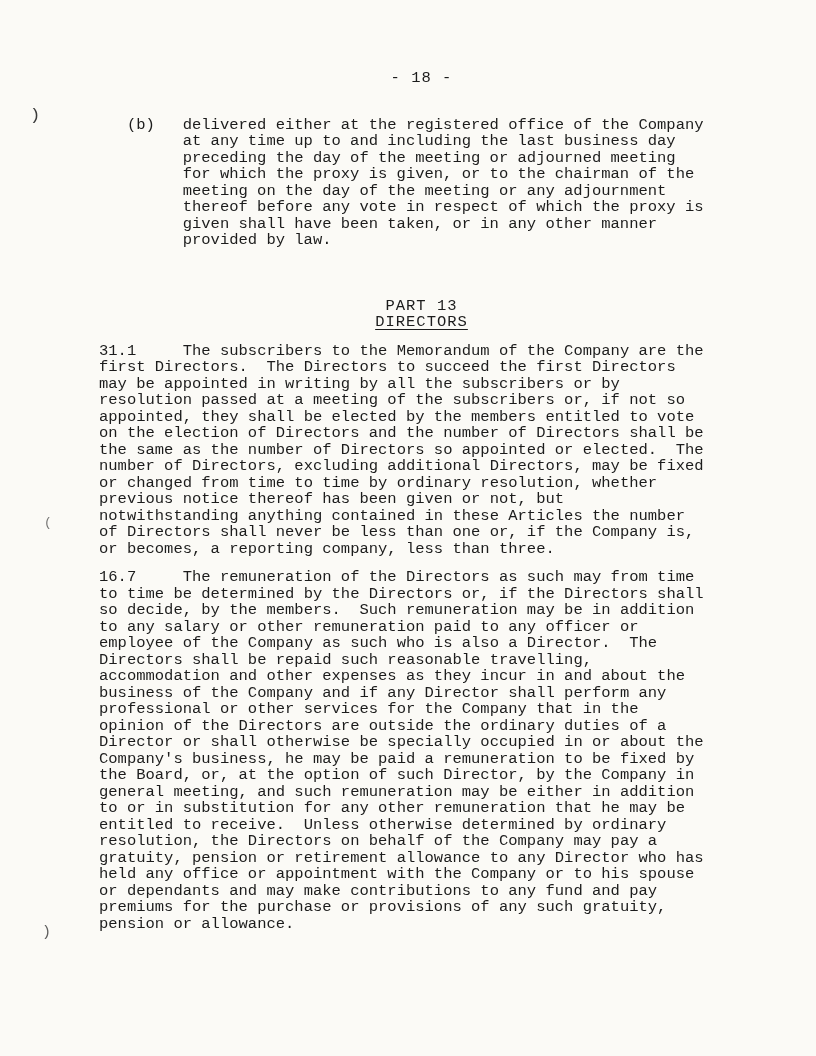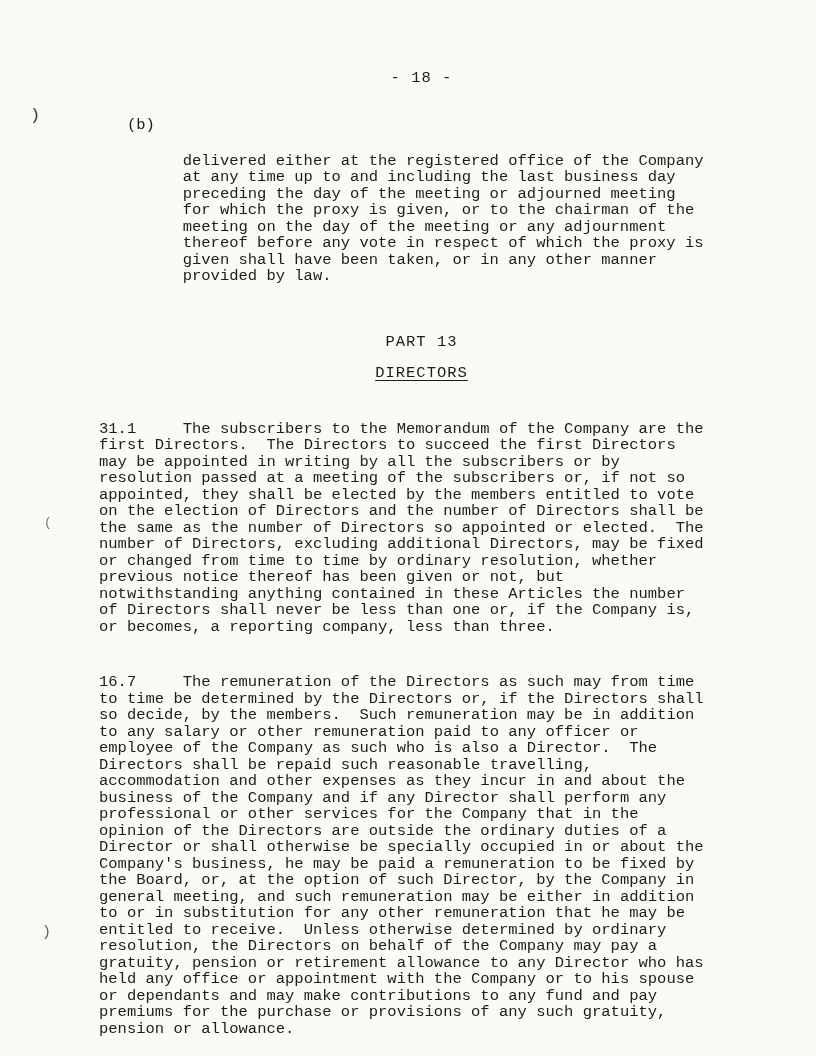--- a/index.html
+++ b/index.html
@@ -39,38 +39,36 @@
     flex: 0 0 auto;
     margin-left: 3ch;
     width: 3ch;
   }
   .clause-gap {
     flex: 0 0 3ch;
   }
   .clause-text {
     white-space: pre-wrap;
     flex: 1 1 auto;
-    margin-top: 36px;
   }
   .part-heading {
     text-align: center;
     margin-top: 49px;
     letter-spacing: 1px;
   }
   .section-heading {
     text-align: center;
-    margin-top: 15px;
     letter-spacing: 1px;
   }
   .section-heading span {
     text-decoration: underline;
     text-underline-offset: 3px;
   }
   .para {
-    margin-top: 39px;
+    margin-top: 12px;
   }
   .para-num {
     display: inline;
   }
   .para-gap {
     display: inline-block;
     width: 5ch;
   }
   .para-text {
     white-space: pre-wrap;

